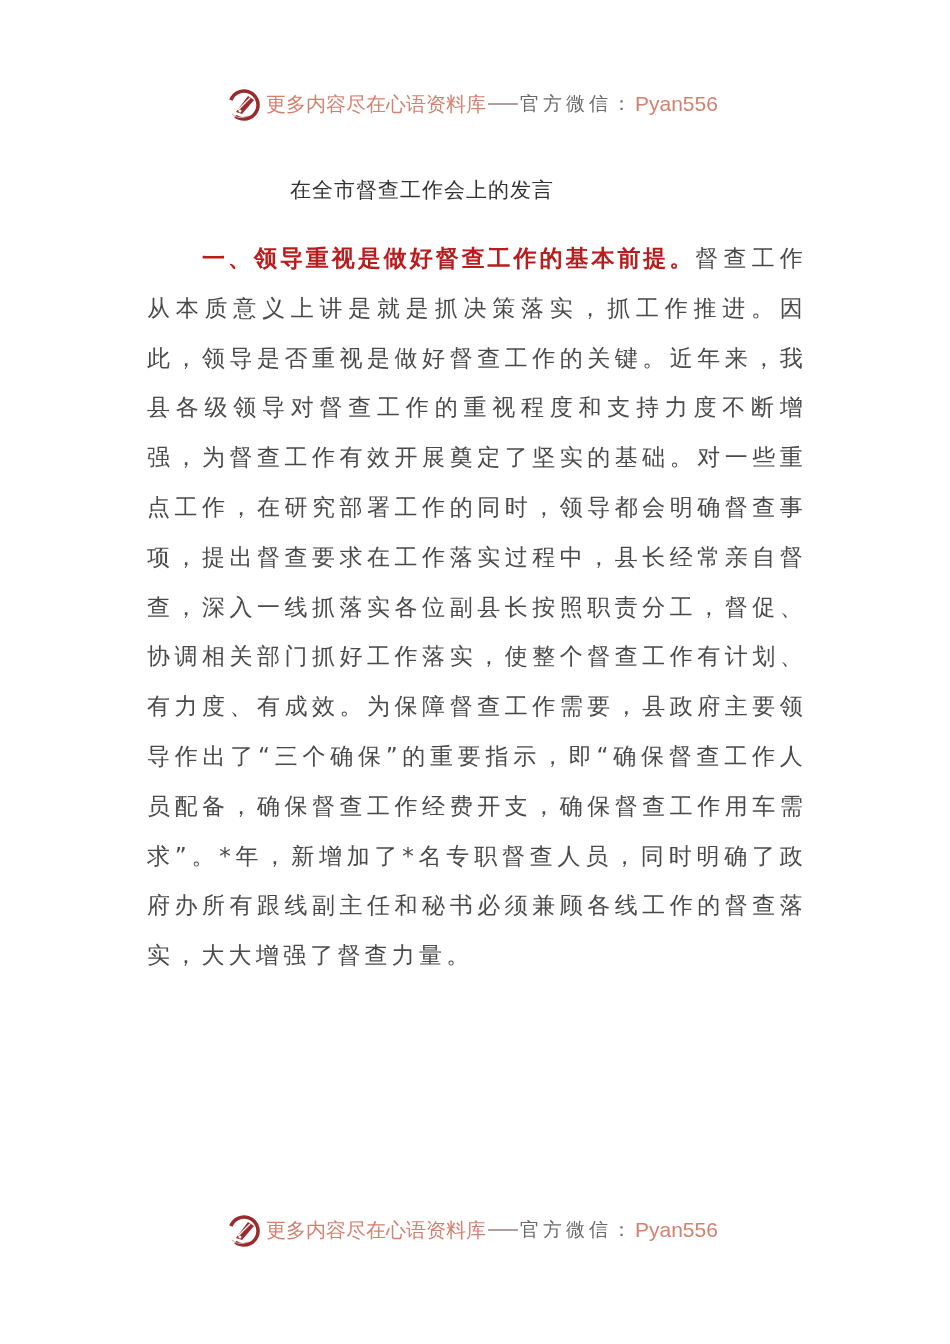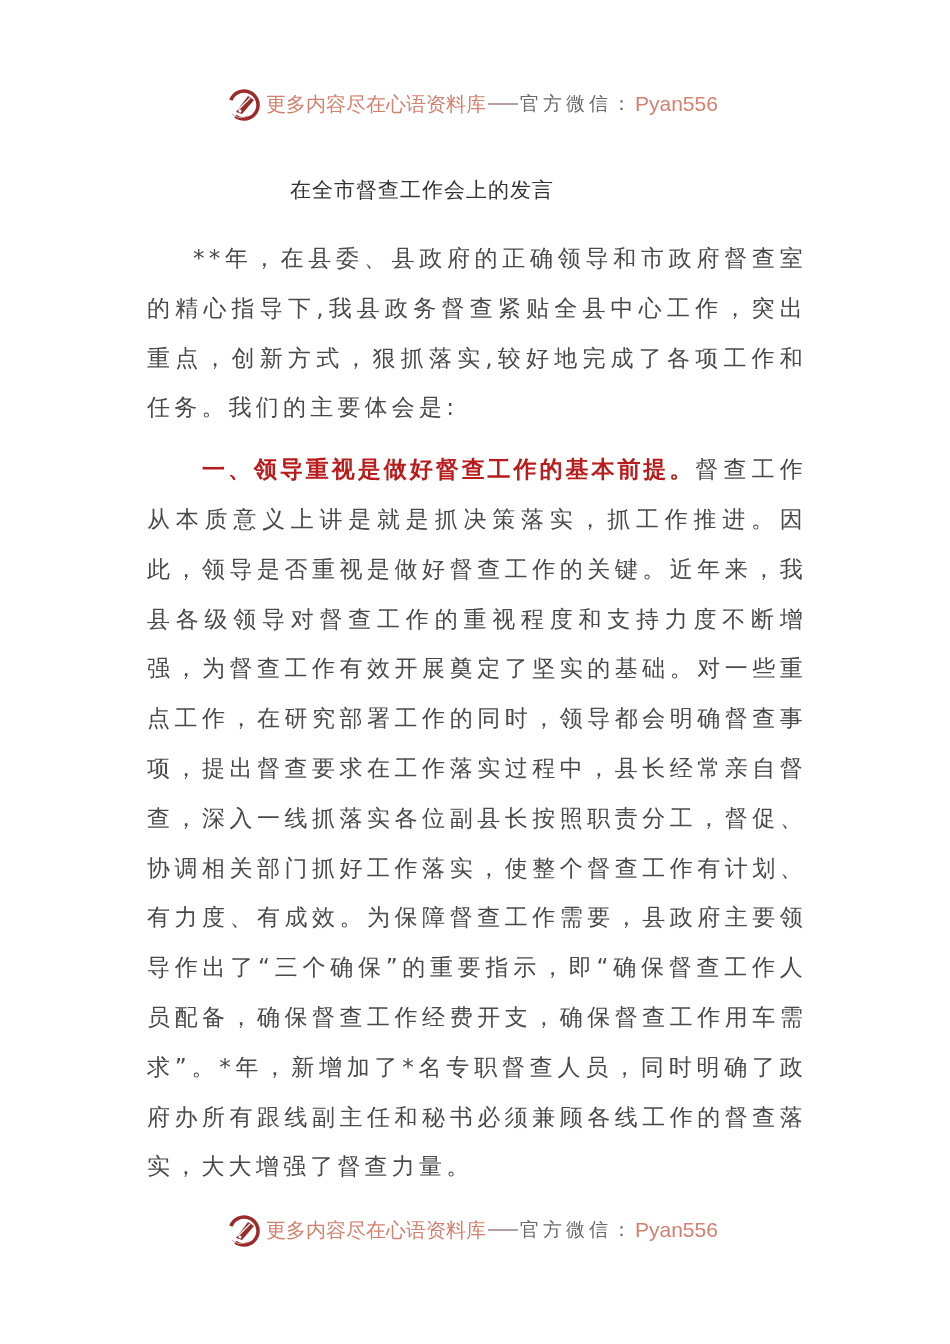--- a/index.html
+++ b/index.html
@@ -105,23 +105,20 @@
   <span class="promo">更多内容尽在心语资料库</span>
   <span class="dash"></span>
   <span class="wechat-label">官方微信：</span>
   <span class="wechat-id">Pyan556</span>
 </div>
 
 <div class="doc-title">在全市督查工作会上的发言</div>
 
 <div class="content">
   <p class="para">
-    <span>**年，在县委、县政府的正确领导和市政府督查室的精心指导下,我县政务督查紧贴全县中心工作，突出重点，创新方式，狠抓落实,较好地完成了各项工作和任务。我们的主要体会是:</span>
-  </p>
-  <p class="para">
     <span class="heading">一、领导重视是做好督查工作的基本前提。</span><span>督查工作从本质意义上讲是就是抓决策落实，抓工作推进。因此，领导是否重视是做好督查工作的关键。近年来，我县各级领导对督查工作的重视程度和支持力度不断增强，为督查工作有效开展奠定了坚实的基础。对一些重点工作，在研究部署工作的同时，领导都会明确督查事项，提出督查要求在工作落实过程中，县长经常亲自督查，深入一线抓落实各位副县长按照职责分工，督促、协调相关部门抓好工作落实，使整个督查工作有计划、有力度、有成效。为保障督查工作需要，县政府主要领导作出了“三个确保”的重要指示，即“确保督查工作人员配备，确保督查工作经费开支，确保督查工作用车需求”。*年，新增加了*名专职督查人员，同时明确了政府办所有跟线副主任和秘书必须兼顾各线工作的督查落实，大大增强了督查力量。</span>
   </p>
 </div>
 
 <div class="banner bottom">
   <svg class="logo" viewBox="0 0 36 36">
     <circle cx="18" cy="19" r="14" fill="none" stroke="#9b2b2b" stroke-width="3.5" stroke-dasharray="70 18" transform="rotate(200 18 19)"></circle>
     <path d="M10 26 L22 10 L28 14 L16 28 Z" fill="#9b2b2b"></path>
     <path d="M12 24 L24 12" stroke="#fff" stroke-width="1.2"></path>
     <circle cx="14" cy="25" r="1.5" fill="#fff"></circle>

